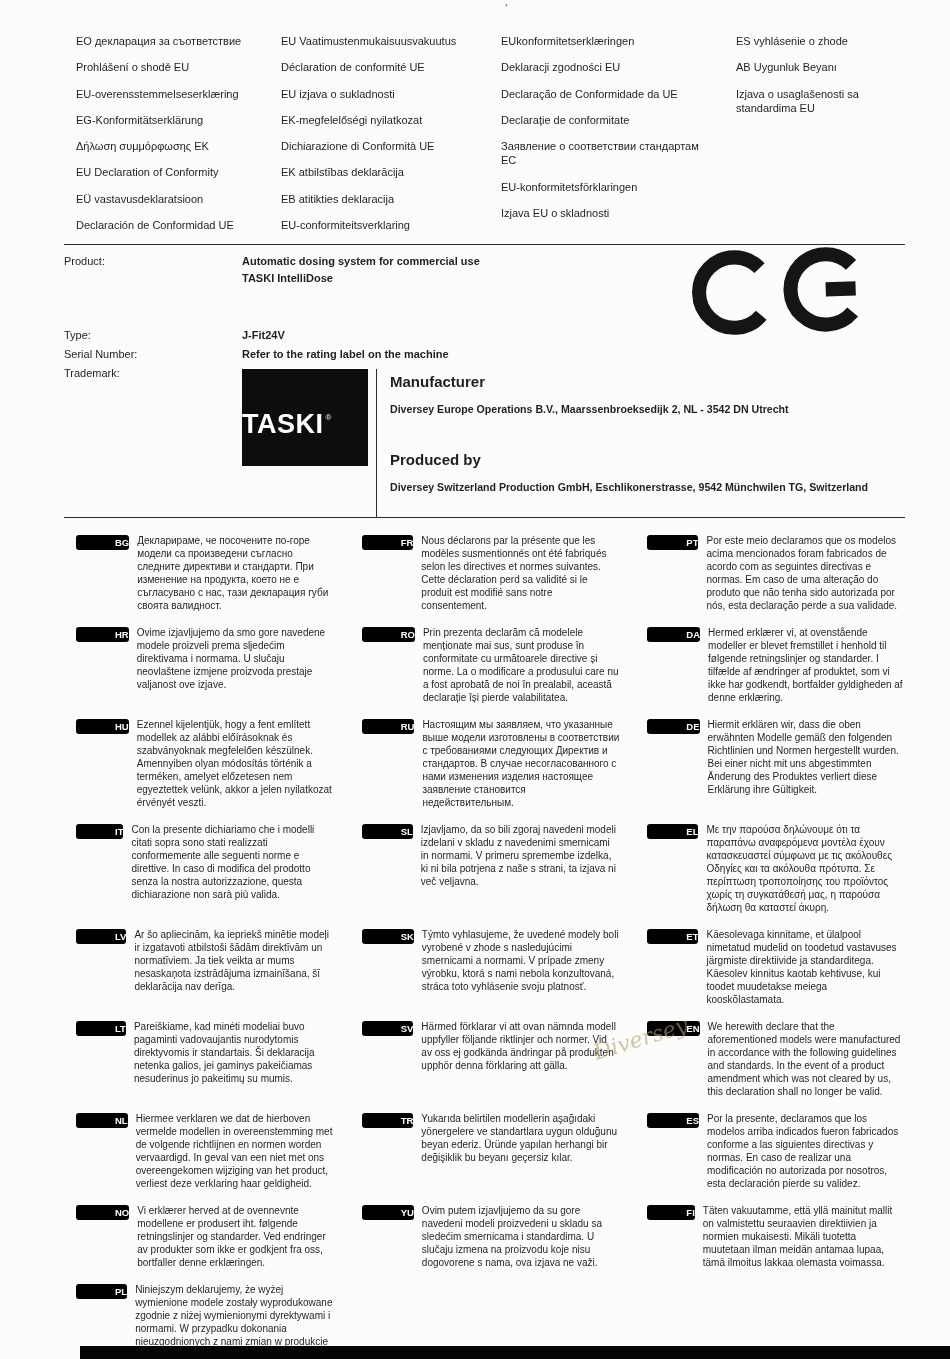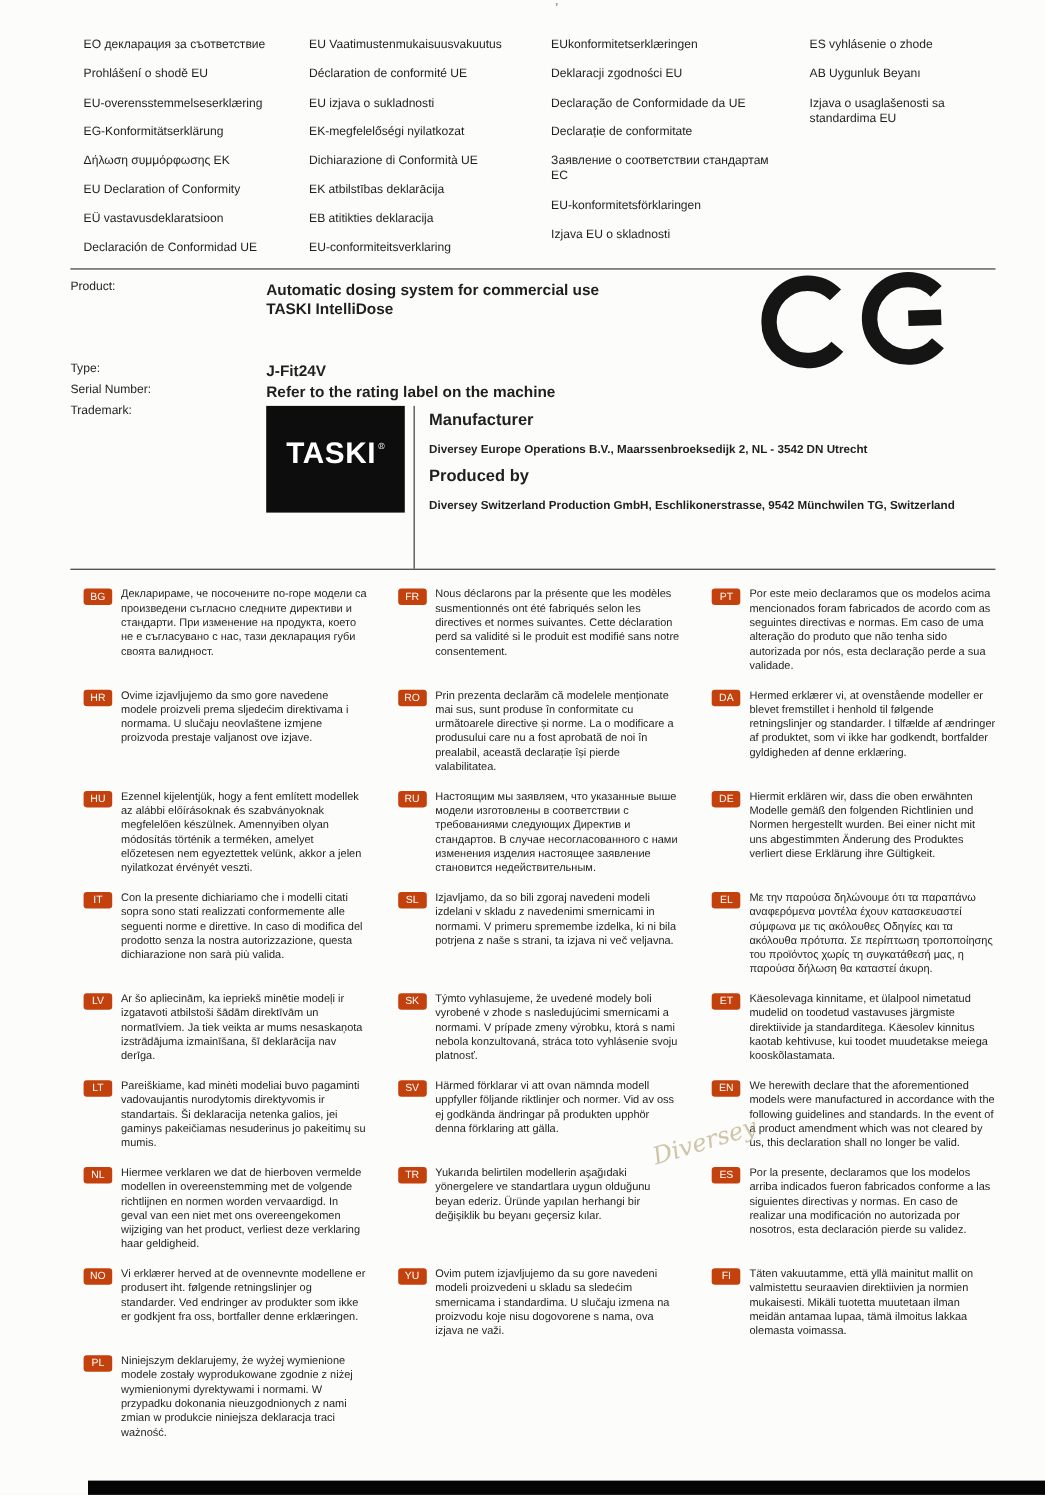--- a/index.html
+++ b/index.html
@@ -11,45 +11,45 @@
     padding:34px 45px 0 64px;
   }
   
   .lang-grid { display:grid; grid-template-columns:205px 220px 235px 1fr; }
   .lang-item { font-size:11px; line-height:1.3; margin-bottom:12px; padding-right:20px;padding-left:12px; }
   
   .rule { border:0; border-top:1.6px solid #2b2b2b; width:100%; }
   
   .product-section { position:relative; height:272px; }
   .p-label { position:absolute; left:0; width:166px; text-align:left; font-size:11px; }
-  .p-value { position:absolute; left:178px; font-size:14px; font-weight:bold; white-space:nowrap; }
+  .p-value { position:absolute; left:178px; font-size:11px; font-weight:bold; white-space:nowrap; }
   .taski-logo {
     position:absolute; left:178px; top:124px; width:126px; height:97px;
-    background:#0d0d0d; color:#fff; display:flex; align-items:flex-end; justify-content:center;
-    padding-bottom:38px;
+    background:#0d0d0d; color:#fff; display:flex; align-items:flex-end; 
+    padding-bottom:26px;
   }
   .taski-logo .word { font-size:27px; font-weight:bold; letter-spacing:0.5px; }
   .taski-logo .reg { font-size:8px; margin-left:2px; align-self:flex-end; transform:translateY(-18px); }
   .vline { position:absolute; left:312px; top:124px; height:148px; border-left:1.4px solid #2b2b2b; }
   .mfr { position:absolute; left:326px; top:128px; width:515px; }
   .mfr-heading { font-size:15px; font-weight:bold; margin-bottom:13px; }
-  .mfr-line { font-size:10.6px; font-weight:bold; margin-bottom:9px; white-space:nowrap; }
+  .mfr-line { font-size:10.6px; font-weight:bold; margin-bottom:36px; white-space:nowrap; }
   .mfr-line:last-child { margin-bottom:0; }
   .ce-mark { position:absolute; left:628px; top:0px; width:176px; height:92px; transform:rotate(-2deg); }
   
   .decl-grid {
     display:grid; grid-template-columns:repeat(3,1fr);
     column-gap:28px; row-gap:14px; align-items:start;
     margin-top:16px; padding-left:12px;
   }
   .decl-item { display:flex; gap:8px; }
   .lang-badge {
-    background:#c2410c; color:#fff; font-weight:normal; font-size:9.5px;
+    background:#000000; color:#fff; font-weight:bold; font-size:9.5px;
     min-width:26px; height:15px; border-radius:3px; flex:0 0 auto;
-    display:flex; align-items:center; justify-content:center; margin-top:1px;
+    display:flex; align-items:center; justify-content:center; margin-top:1px;padding-left:39px;
   }
   .decl-text { font-size:10px; line-height:1.3; }
   
   .stamp {
     position:absolute; left:592px; top:1026px; transform:rotate(-17deg);
     font-family:"DejaVu Serif",serif; font-style:italic;
     color:rgba(176,158,114,0.6); font-size:22px; pointer-events:none;
   }
   .bottom-bar { position:absolute; left:80px; right:0; bottom:0; height:13px; background:#050505; }
   .top-artifact { position:absolute; left:505px; top:2px; font-size:11px; color:#555; }

